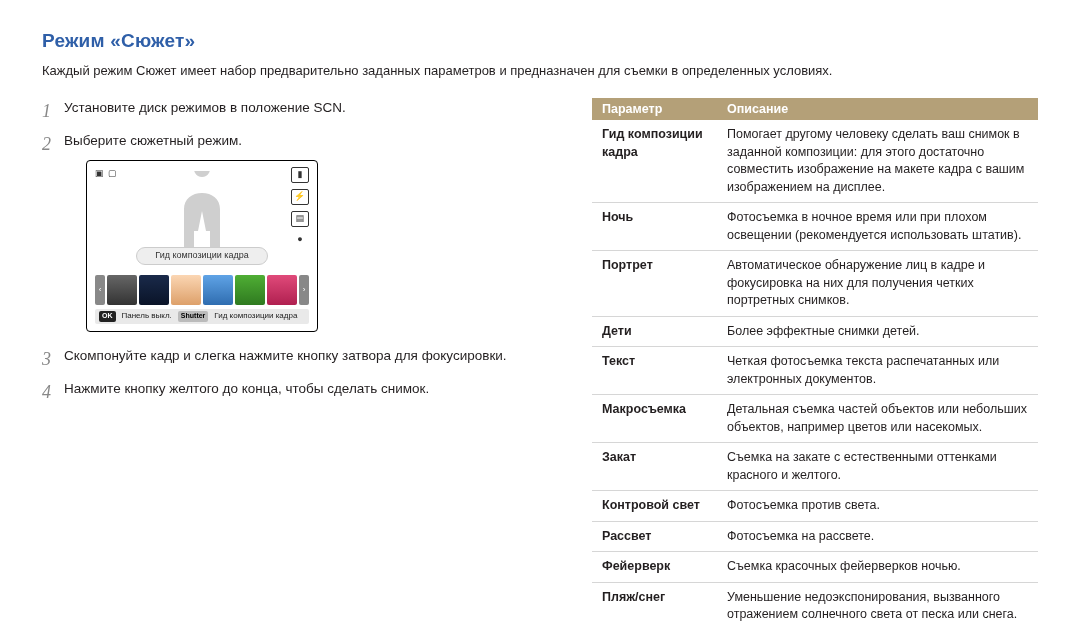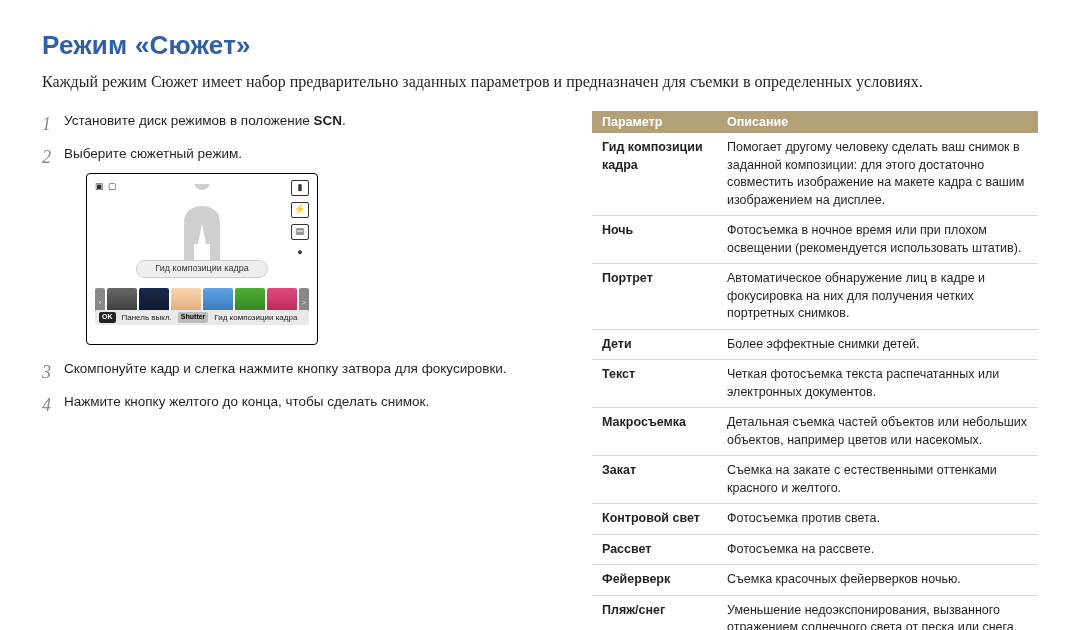--- a/index.html
+++ b/index.html
@@ -9,31 +9,30 @@
     height: 630px;
     background: #ffffff;
     font-family: Arial, "Helvetica Neue", Helvetica, sans-serif;
     color: #231f20;
   }
   .page {
     padding: 30px 42px 0 42px;
     box-sizing: border-box;
   }
   h1 {
-    font-size: 26px;
+    font-size: 19px;
     font-weight: 700;
     color: #2f5fa8;
     margin: 0 0 10px 0;
     letter-spacing: 0.2px;
   }
   .lead {
-    font-size: 16px;
+    font-size: 13px;
     margin: 0 0 18px 0;
     line-height: 1.4;
-    font-family: Liberation Serif, serif;
   }
   .columns {
     display: flex;
     gap: 40px;
     align-items: flex-start;
   }
   .left {
     flex: 0 0 510px;
   }
   .right {
@@ -58,21 +57,21 @@
     position: absolute;
     left: 0;
     top: 0;
     font-family: Georgia, "Times New Roman", serif;
     font-style: italic;
     font-size: 18px;
     color: #888;
   }
   .scn {
     font-family: Arial, sans-serif;
-    font-weight: 700;
+    font-weight: 400;
     letter-spacing: 0;
   }
 
   
   .screen {
     width: 230px;
     height: 170px;
     border: 1px solid #000;
     border-radius: 4px;
     background: #fff;
@@ -173,21 +172,21 @@
   }
   .t1 { background: linear-gradient(#666,#333); }
   .t2 { background: linear-gradient(#1a2a4a,#0a1428); }
   .t3 { background: linear-gradient(#fbd6b3,#dda06a); }
   .t4 { background: linear-gradient(#5fa3e6,#2f6db0); }
   .t5 { background: linear-gradient(#4fae34,#2f7a20); }
   .t6 { background: linear-gradient(#e04a7a,#b02050); }
 
   .bottom-bar {
     position:absolute;
-    left:4px; right:4px; bottom:15px;
+    left:4px; right:4px; bottom:3px;
     height: 15px;
     background:#e9e9e9;
     border-radius:2px;
     display:flex;
     align-items:center;
     font-size:8px;
     color:#222;
     padding: 0 4px;
     gap:6px;
   }

